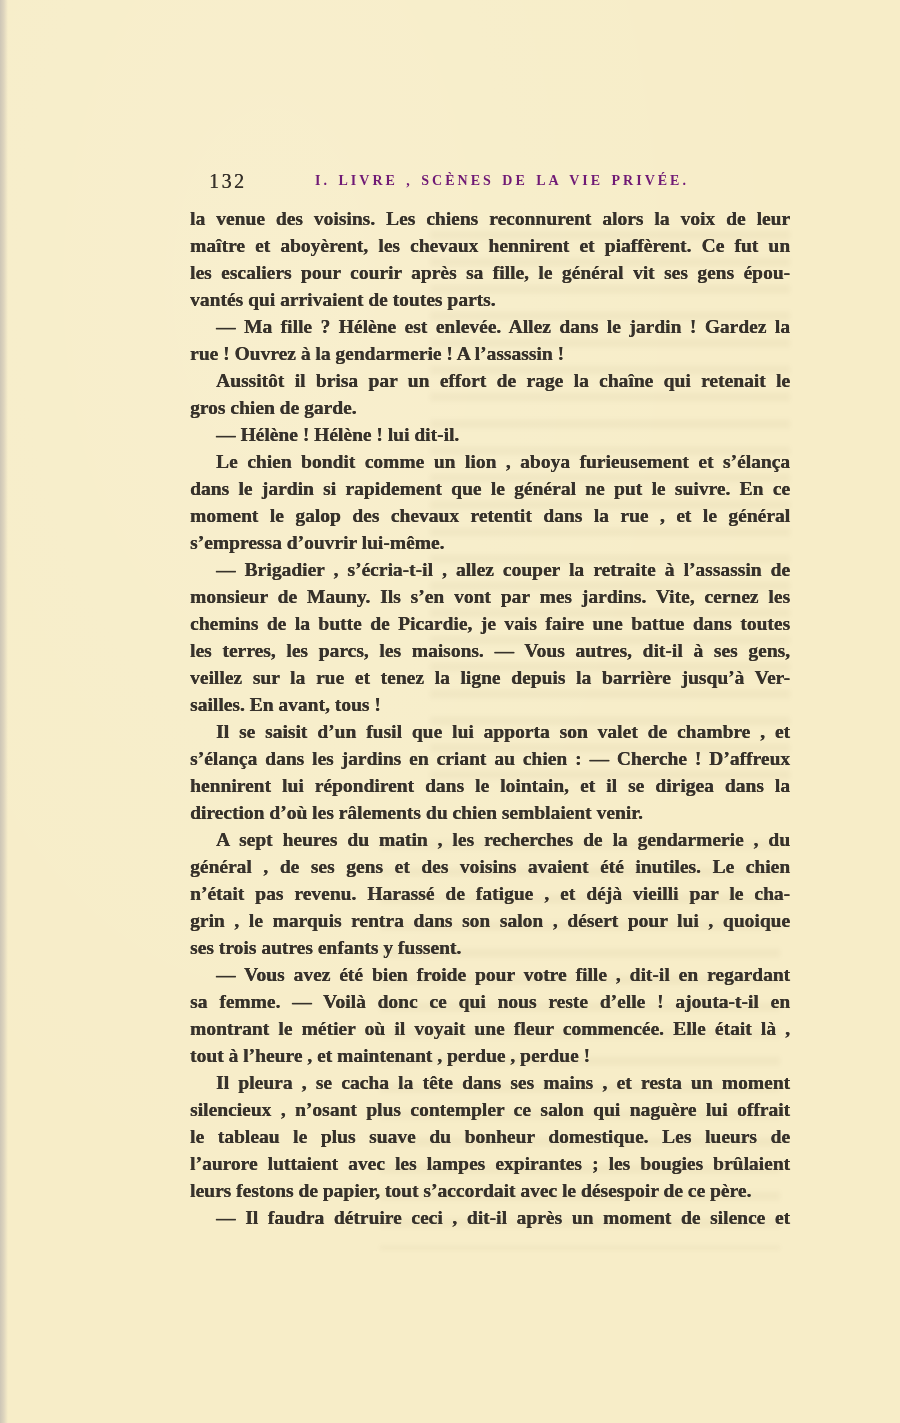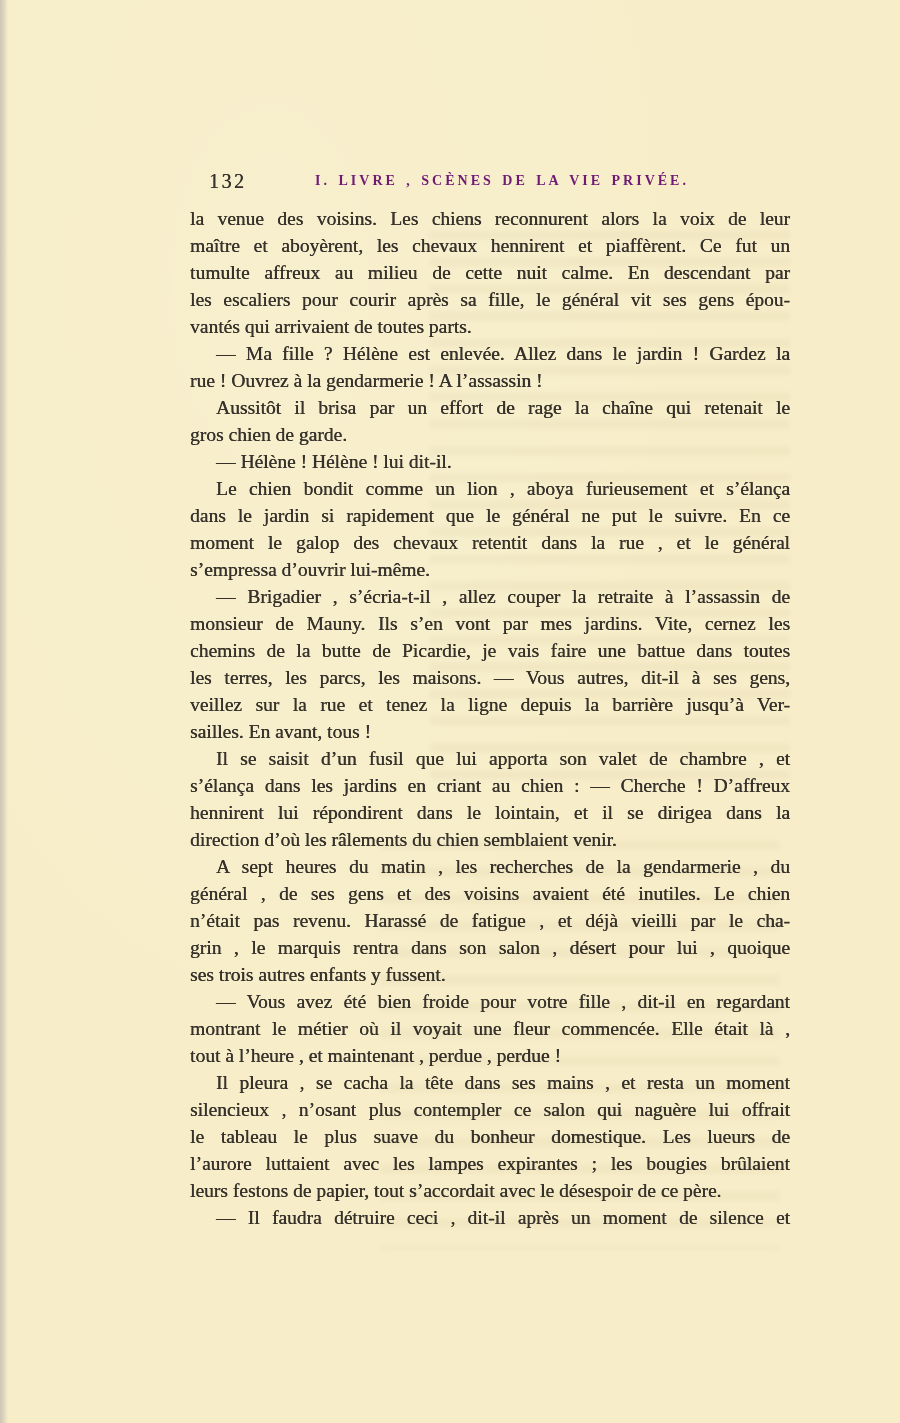--- a/index.html
+++ b/index.html
@@ -78,20 +78,21 @@
     margin-top: 11px;
     font-size: 19.5px;
     line-height: 27px;
     text-shadow: 0.3px 0 0 currentColor;
   }
   .para { margin: 0; }
   .line {
     text-align: justify;
     text-align-last: justify;
     white-space: normal;
+    font-weight: bold;
   }
   .line.last {
     text-align-last: left;
   }
   .para.indent .line:first-child {
     padding-left: 26px;
   }
 </style>
 </head>
 <body>
@@ -103,21 +104,20 @@
 
   <div class="page">
     <div class="page-header">
       <span class="pagenum">132</span>
       <span class="running-head">I. LIVRE , SCÈNES DE LA VIE PRIVÉE.</span>
     </div>
     <div class="text-block">
         <div class="para">
           <div class="line">la venue des voisins. Les chiens reconnurent alors la voix de leur</div>
           <div class="line">maître et aboyèrent, les chevaux hennirent et piaffèrent. Ce fut un</div>
-          <div class="line">tumulte affreux au milieu de cette nuit calme. En descendant par</div>
           <div class="line">les escaliers pour courir après sa fille, le général vit ses gens épou-</div>
           <div class="line last">vantés qui arrivaient de toutes parts.</div>
         </div>
         <div class="para indent">
           <div class="line">— Ma fille ? Hélène est enlevée. Allez dans le jardin ! Gardez la</div>
           <div class="line last">rue ! Ouvrez à la gendarmerie ! A l’assassin !</div>
         </div>
         <div class="para indent">
           <div class="line">Aussitôt il brisa par un effort de rage la chaîne qui retenait le</div>
           <div class="line last">gros chien de garde.</div>
@@ -147,20 +147,21 @@
         </div>
         <div class="para indent">
           <div class="line">A sept heures du matin , les recherches de la gendarmerie , du</div>
           <div class="line">général , de ses gens et des voisins avaient été inutiles. Le chien</div>
           <div class="line">n’était pas revenu. Harassé de fatigue , et déjà vieilli par le cha-</div>
           <div class="line">grin , le marquis rentra dans son salon , désert pour lui , quoique</div>
           <div class="line last">ses trois autres enfants y fussent.</div>
         </div>
         <div class="para indent">
           <div class="line">— Vous avez été bien froide pour votre fille , dit-il en regardant</div>
+          <div class="line">sa femme. — Voilà donc ce qui nous reste d’elle ! ajouta-t-il en</div>
           <div class="line">montrant le métier où il voyait une fleur commencée. Elle était là ,</div>
           <div class="line last">tout à l’heure , et maintenant , perdue , perdue !</div>
         </div>
         <div class="para indent">
           <div class="line">Il pleura , se cacha la tête dans ses mains , et resta un moment</div>
           <div class="line">silencieux , n’osant plus contempler ce salon qui naguère lui offrait</div>
           <div class="line">le tableau le plus suave du bonheur domestique. Les lueurs de</div>
           <div class="line">l’aurore luttaient avec les lampes expirantes ; les bougies brûlaient</div>
           <div class="line last">leurs festons de papier, tout s’accordait avec le désespoir de ce père.</div>
         </div>

